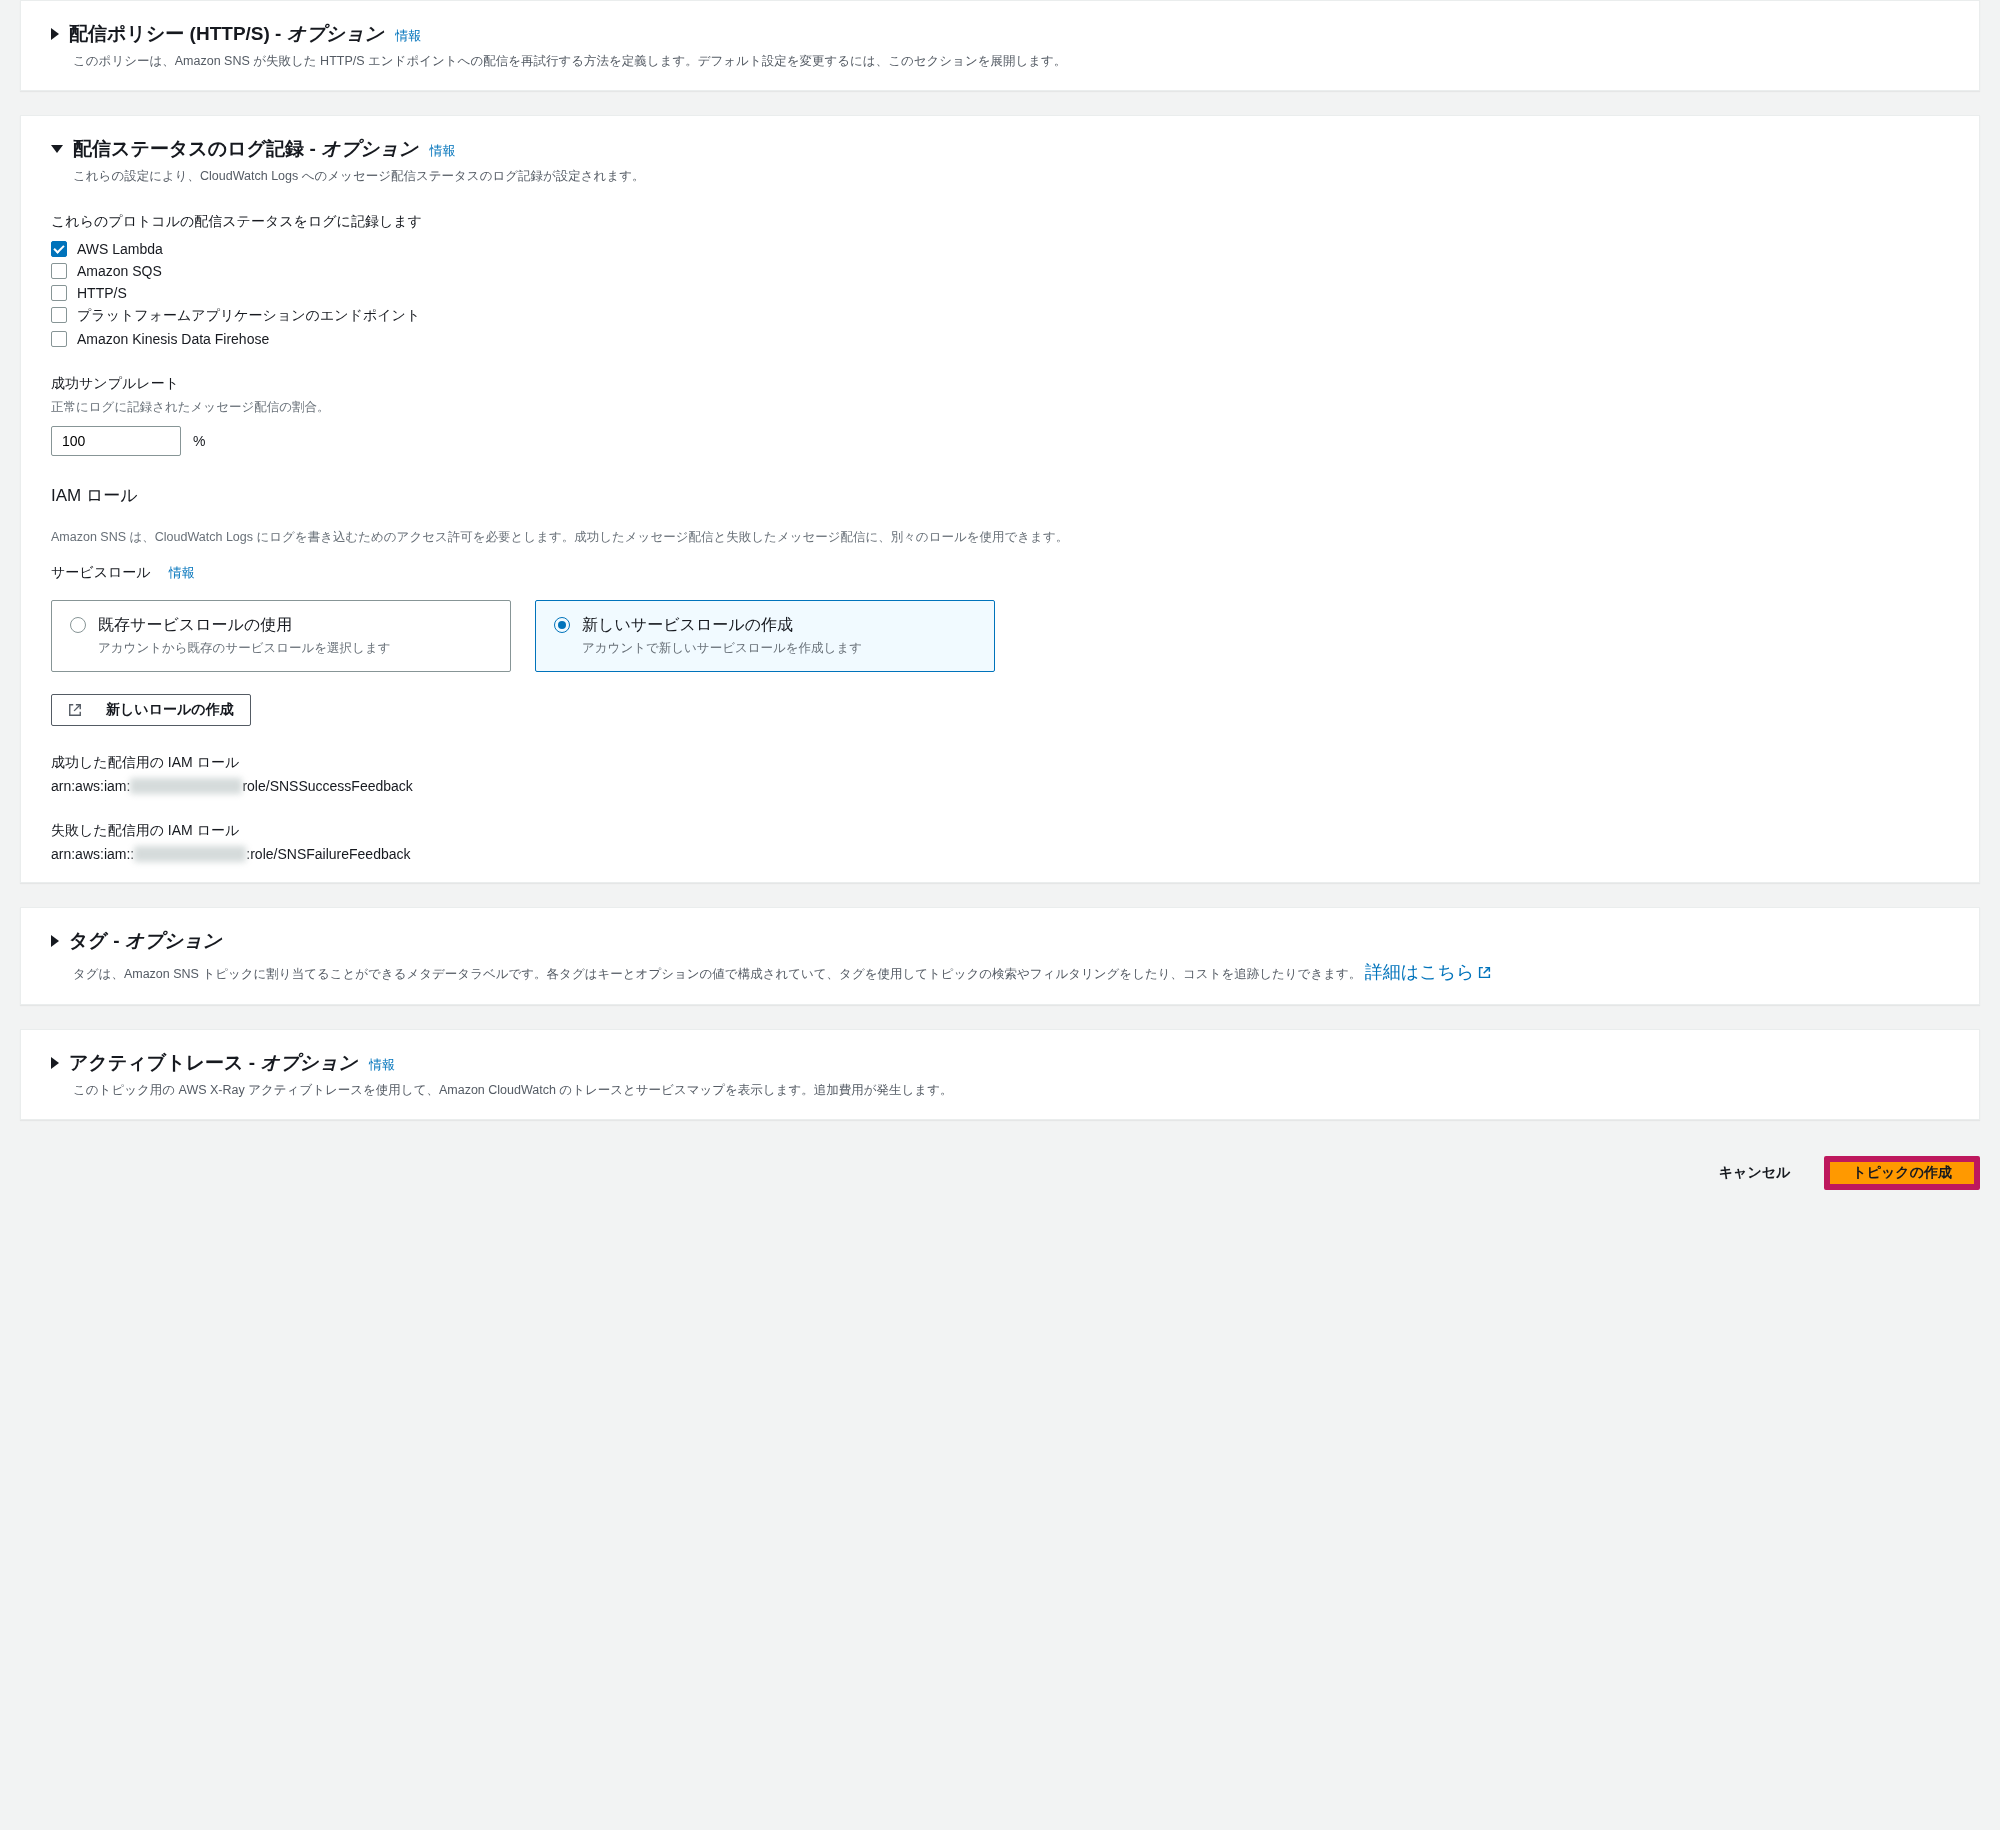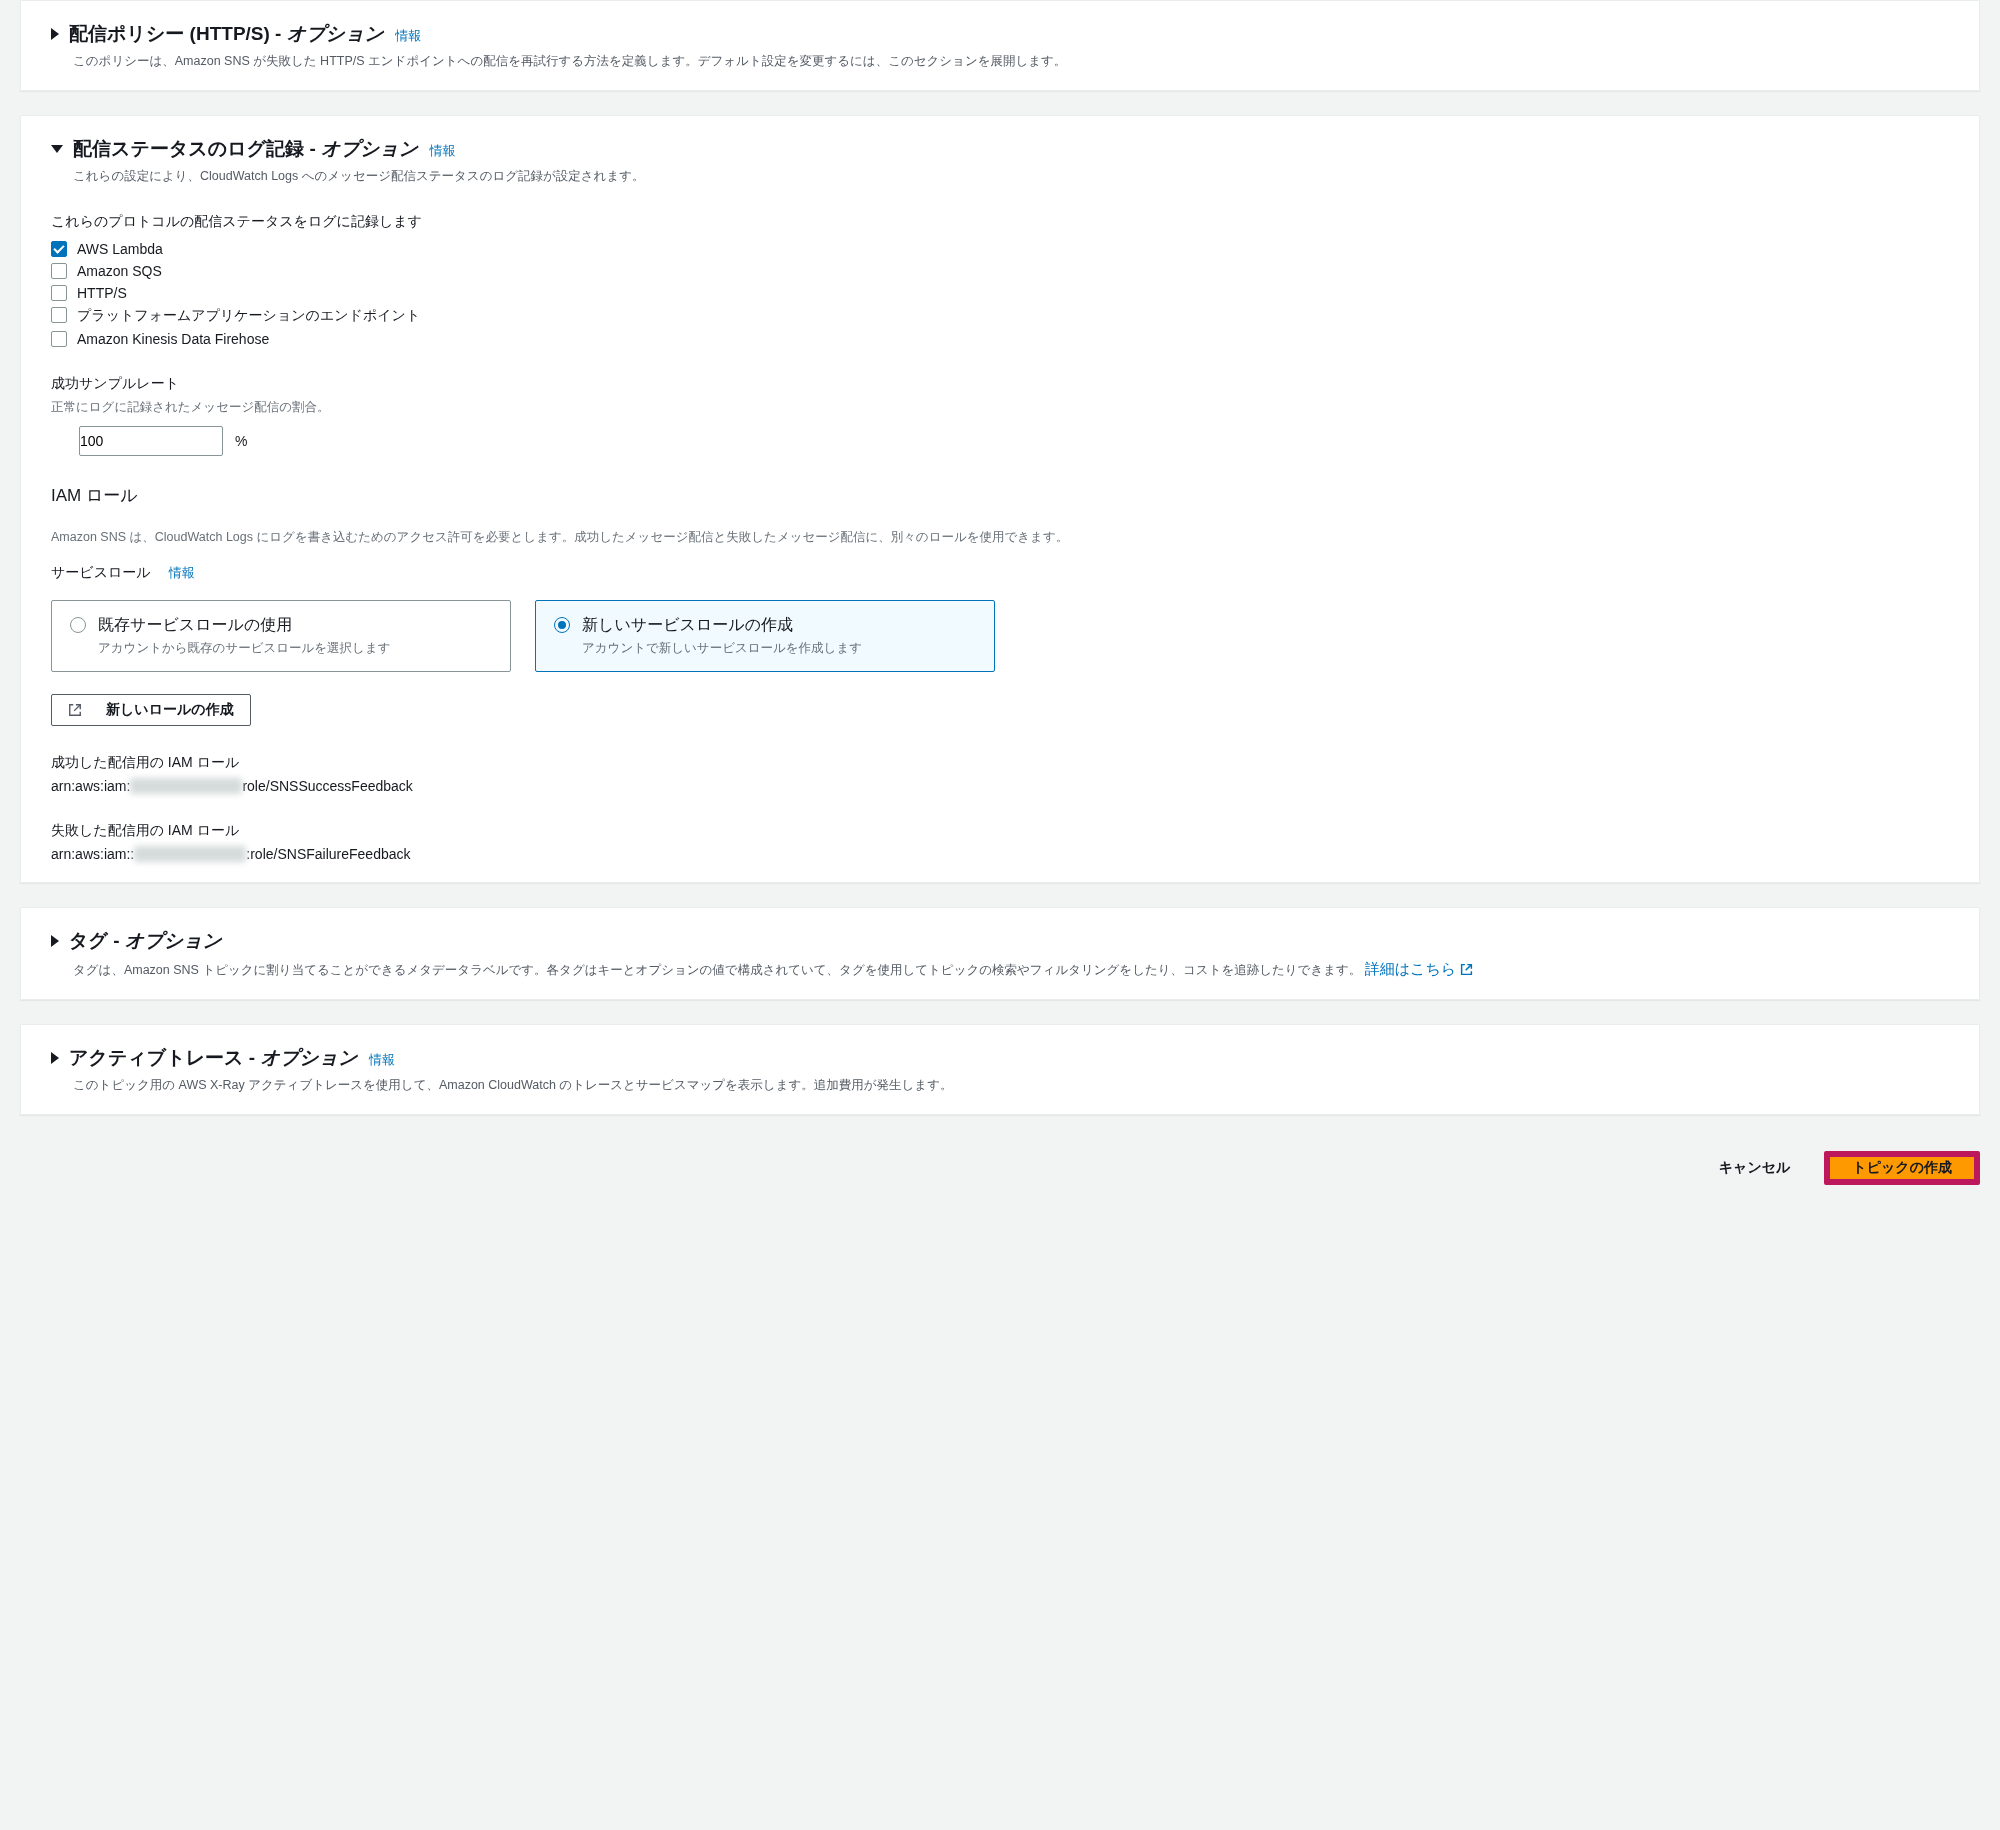--- a/index.html
+++ b/index.html
@@ -114,24 +114,23 @@
     }
     .input-row {
       display: flex;
       align-items: center;
       gap: 12px;
       margin-bottom: 28px;
     }
     .text-input {
       border: 1px solid #879596;
       border-radius: 2px;
-      padding: 6px 0;
-      font-size: 14px;
-      width: 144px;
-      margin-left: 28px;
+      padding: 6px 10px;
+      font-size: 14px;
+      width: 130px;
     }
     .section-heading {
       font-size: 17px;
       font-weight: 400;
       color: #16191f;
       margin-bottom: 22px;
     }
     .radio-group {
       display: flex;
       gap: 24px;
@@ -217,21 +216,21 @@
     }
     .blurred {
       display: inline-block;
       background: #d5dbdb;
       color: transparent;
       filter: blur(3px);
       border-radius: 2px;
     }
     .learn-more-link {
       color: #0073bb;
-      font-size: 15px;
+      font-size: 18px;
       cursor: pointer;
       display: inline-flex;
       align-items: center;
       gap: 4px;
     }
     .footer-actions {
       display: flex;
       justify-content: flex-end;
       gap: 16px;
       padding: 12px 0;

